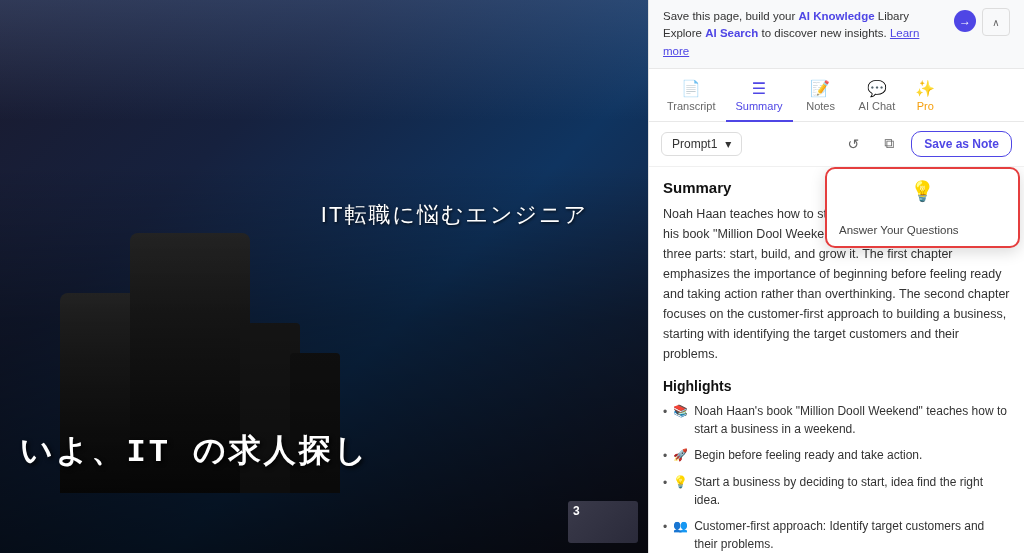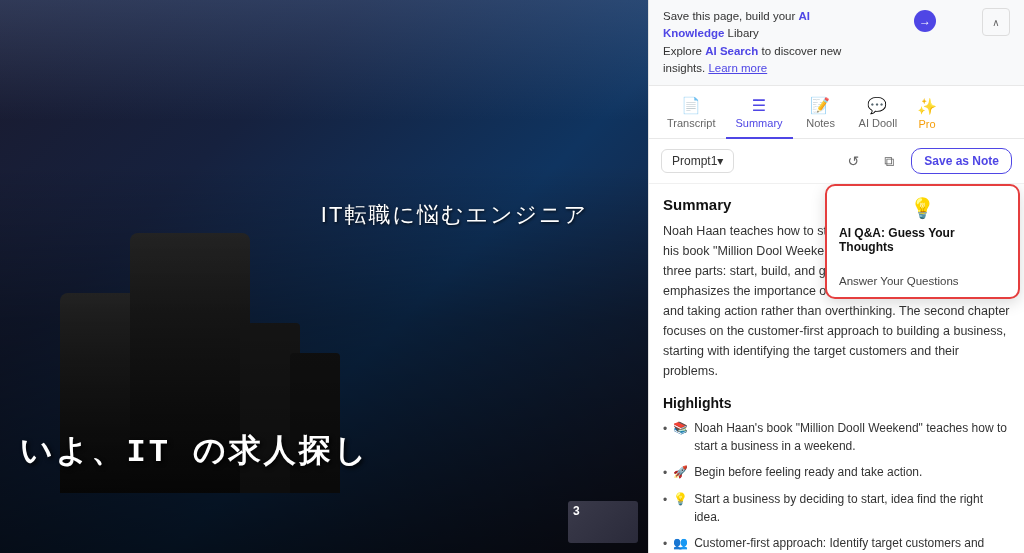--- a/index.html
+++ b/index.html
@@ -108,21 +108,20 @@
 
     
     .banner {
       background: #f8f9fa;
       border-bottom: 1px solid #e8e8e8;
       padding: 8px 14px;
       display: flex;
       align-items: flex-start;
       justify-content: space-between;
       flex-shrink: 0;
-      gap: 40px;
     }
     .banner-text {
       font-size: 11.5px;
       color: #333;
       line-height: 1.5;
     }
     .banner-text .ai-knowledge { color: #4F46E5; font-weight: 600; }
     .banner-text .learn-more { color: #4F46E5; text-decoration: underline; }
     .banner-arrow {
       width: 22px;
@@ -204,21 +203,21 @@
     }
     .prompt-select {
       display: flex;
       align-items: center;
       border: 1px solid #ddd;
       border-radius: 6px;
       padding: 4px 10px;
       font-size: 12px;
       color: #333;
       cursor: pointer;
-      gap: 0;
+      gap: 8px;
       background: #fff;
     }
     .toolbar-icons {
       display: flex;
       gap: 8px;
       margin-left: auto;
     }
     .toolbar-icon-btn {
       width: 28px;
       height: 28px;
@@ -370,21 +369,21 @@
     <div class="tab-item active">
       <span class="tab-icon">☰</span>
       <span>Summary</span>
     </div>
     <div class="tab-item">
       <span class="tab-icon">📝</span>
       <span>Notes</span>
     </div>
     <div class="tab-item">
       <span class="tab-icon">💬</span>
-      <span>AI Dooll</span>
+      <span>AI Chat</span>
     </div>
     <div class="tab-pro">
       <span class="tab-icon">✨</span>
       <span>Pro</span>
     </div>
   </div>
 
   <div class="toolbar">
     <div class="prompt-select">
       <span>Prompt1</span>
@@ -426,18 +425,17 @@
       <div class="highlight-item">
         <span class="bullet-dot">•</span>
         <span>👥</span>
         <span>Customer-first approach: Identify target customers and their problems.</span>
       </div>
 
     </div>
 
     <div class="aiqna-popup">
       <div class="aiqna-icon">💡</div>
-      <div class="aiqna-title">AI Q&amp;A: Guess Your Thoughts</div>
       <div class="aiqna-subtitle">Answer Your Questions</div>
     </div>
 
   </div>
 </div>
 
 </body></html>

